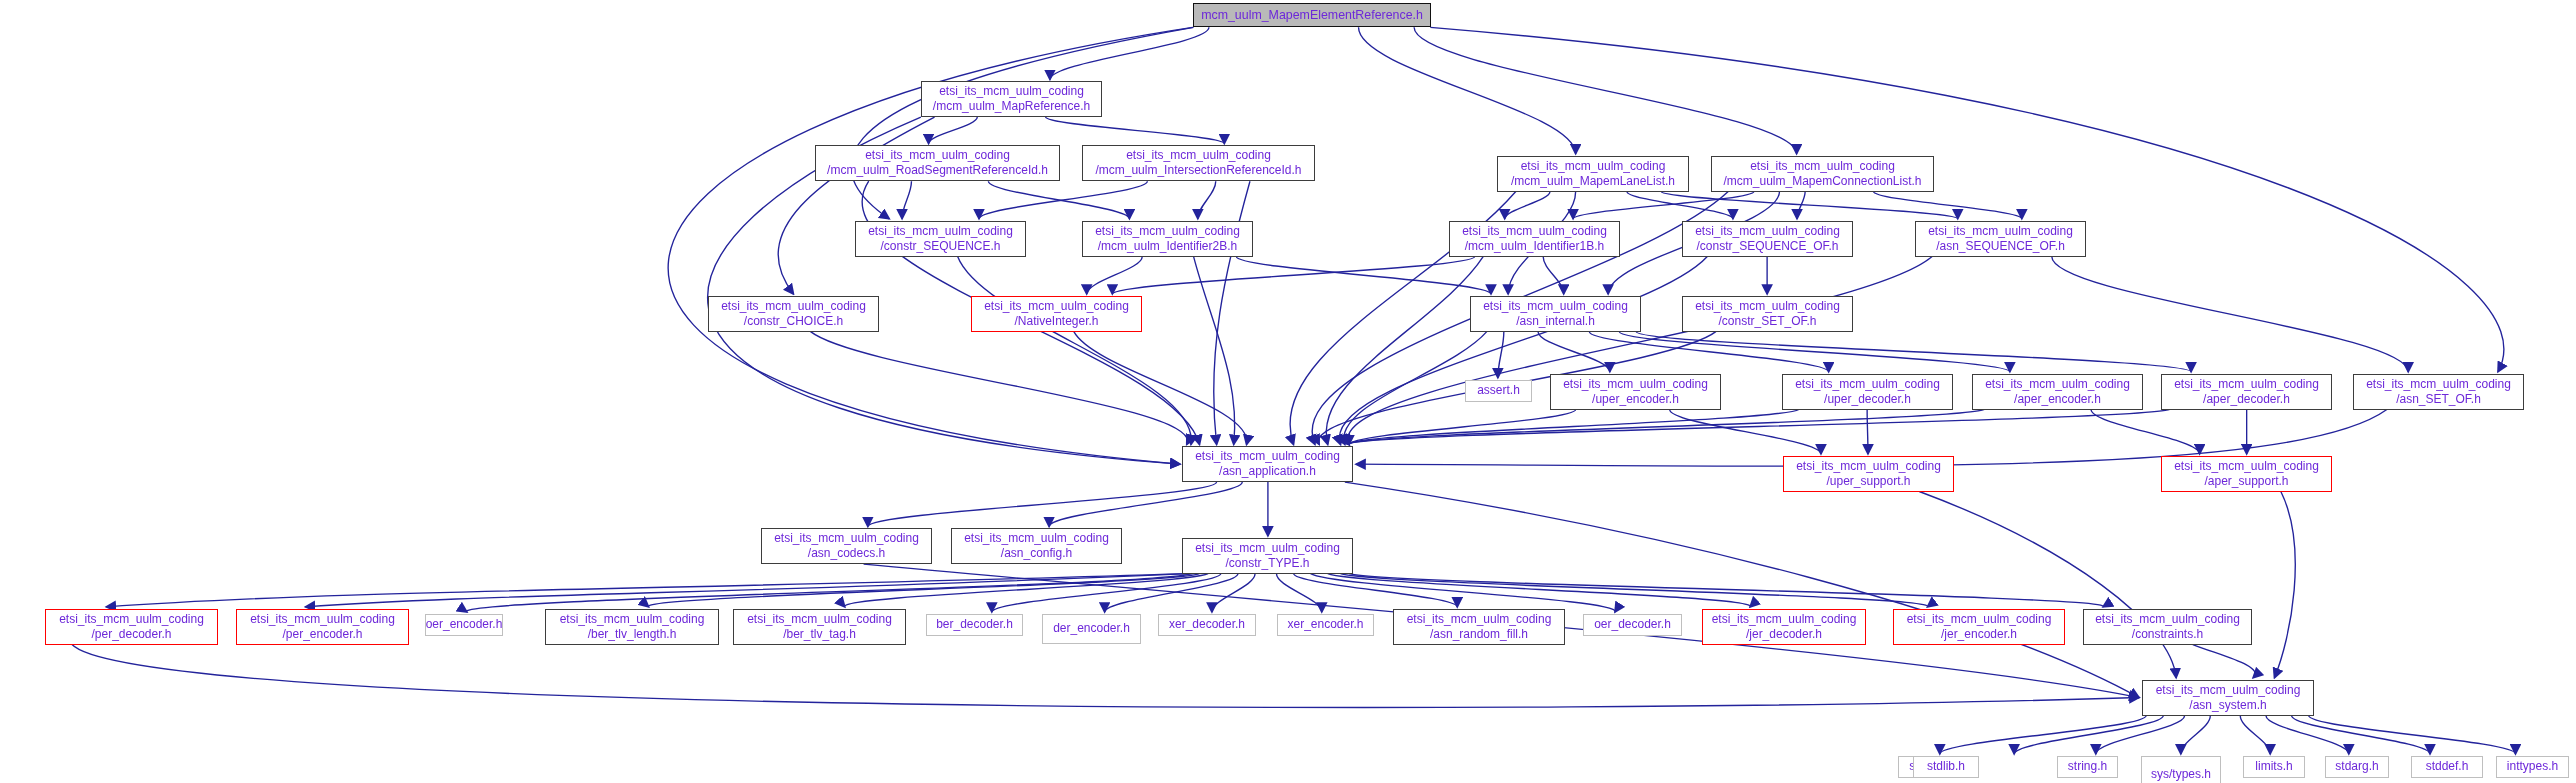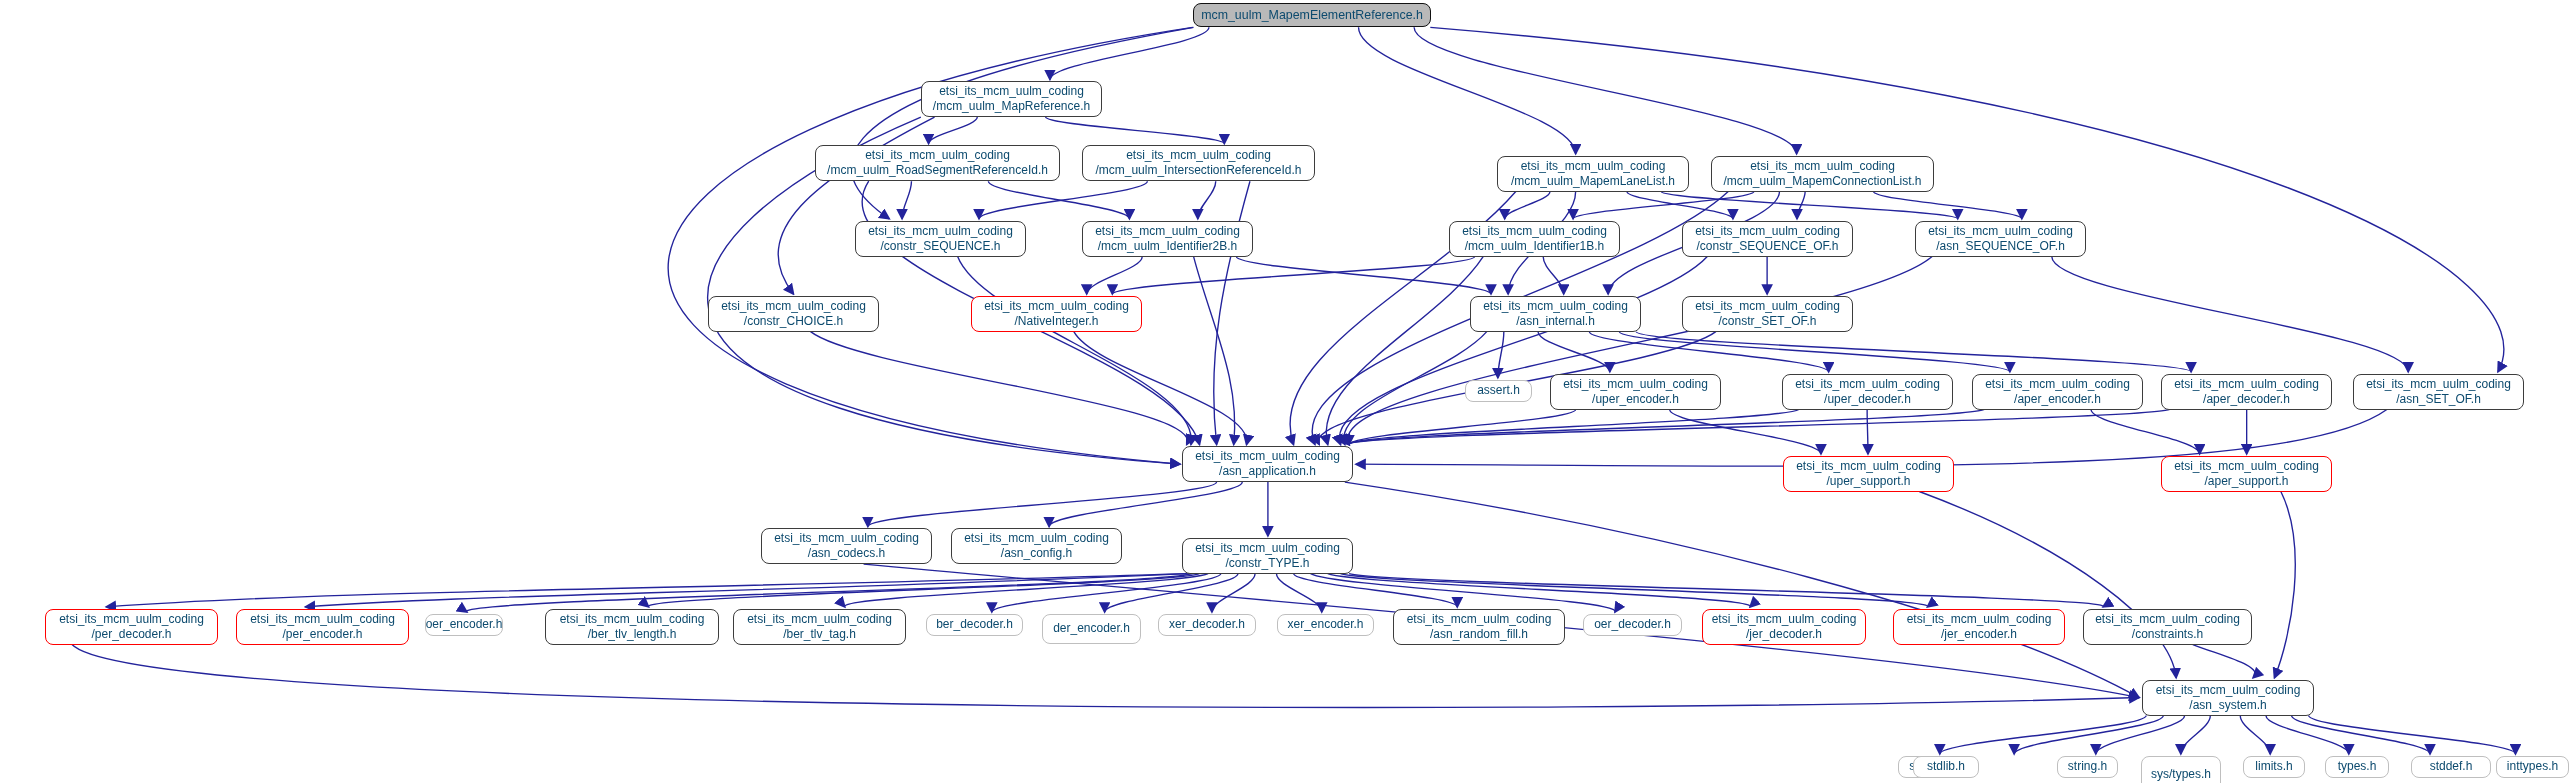--- a/index.html
+++ b/index.html
@@ -10,26 +10,25 @@
     font-family:"Liberation Sans", sans-serif;
     overflow:hidden;
   }
   #edges{position:absolute;left:0;top:0;width:2576px;height:783px;}
   .node{
     position:absolute;
     box-sizing:border-box;
     display:flex;align-items:center;justify-content:center;
     text-align:center;
     background:#ffffff;
-    color:#0c4a6e;
+    color:#6d28d9;
     font-size:12px;line-height:15.4px;
     white-space:pre-line;
     padding:0.9px 3.4px;
     cursor:pointer;
-    border-radius:8px;
   }
   .node.normal{border:1.5px solid #3d3d3d;}
   .node.red{border:1.7px solid #ff0000;}
   .node.system{border:1.2px solid #bfbfbf;cursor:default;}
   .node.root{border:1.5px solid #111111;background:#b9b9b9;font-size:12.4px;cursor:default;}
   .edge{fill:none;stroke-width:1.6px;}
 </style>
 </head>
 <body>
 
@@ -202,18 +201,18 @@
 /jer_encoder.h</div>
       <div class="node normal" style="left: 2083px; top: 609px; width: 169px; height: 36px;">etsi_its_mcm_uulm_coding
 /constraints.h</div>
       <div class="node normal" style="left: 2142px; top: 680px; width: 172px; height: 36px;">etsi_its_mcm_uulm_coding
 /asn_system.h</div>
       <div class="node system" style="left: 1898px; top: 756px; width: 58px; height: 22px;">stdio.h</div>
       <div class="node system" style="left: 1913px; top: 756px; width: 66px; height: 22px;">stdlib.h</div>
       <div class="node system" style="left: 2057px; top: 756px; width: 61px; height: 22px;">string.h</div>
       <div class="node system" style="left: 2141px; top: 756px; width: 80px; height: 37px;">sys/types.h</div>
       <div class="node system" style="left: 2243px; top: 756px; width: 62px; height: 22px;">limits.h</div>
-      <div class="node system" style="left: 2325px; top: 756px; width: 64px; height: 22px;">types.h</div>
-      <div class="node system" style="left: 2411px; top: 756px; width: 80px; height: 22px;">stddef.h</div>
+      <div class="node system" style="left: 2325px; top: 756px; width: 64px; height: 22px;">stdarg.h</div>
+      <div class="node system" style="left: 2411px; top: 756px; width: 72px; height: 22px;">stddef.h</div>
       <div class="node system" style="left: 2496px; top: 756px; width: 73px; height: 22px;">inttypes.h</div>
     </div>
 </div>
 
 
 </body></html>

